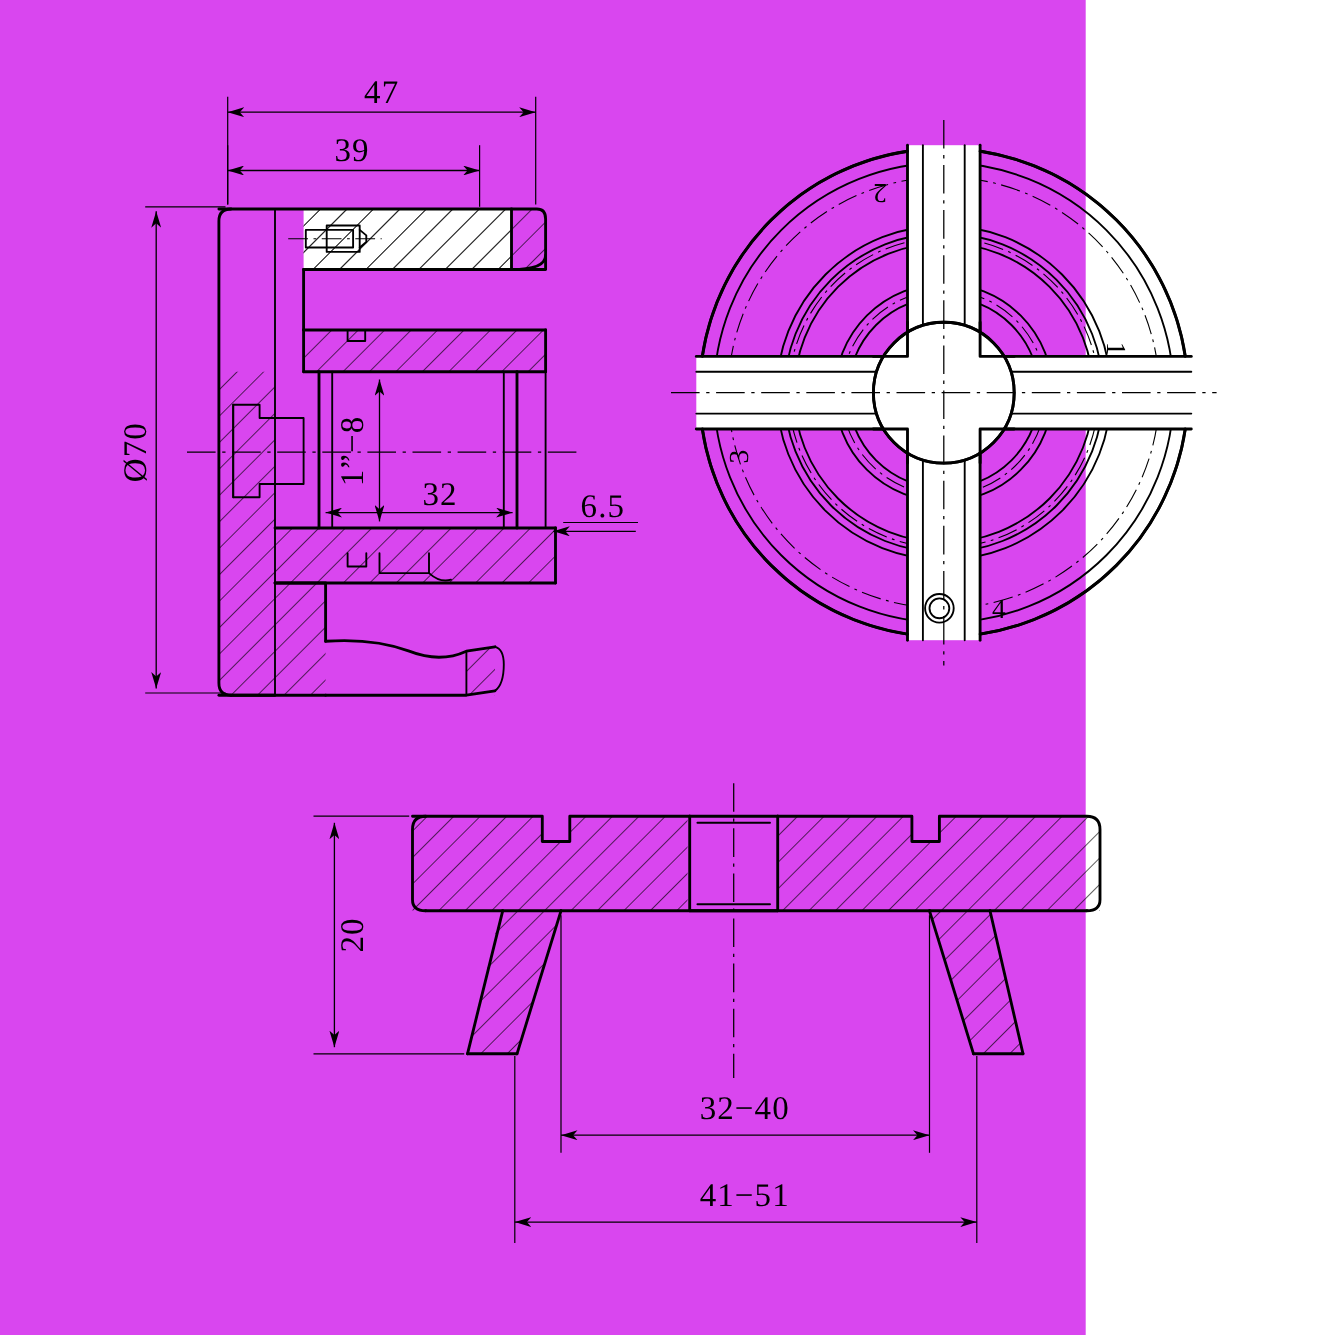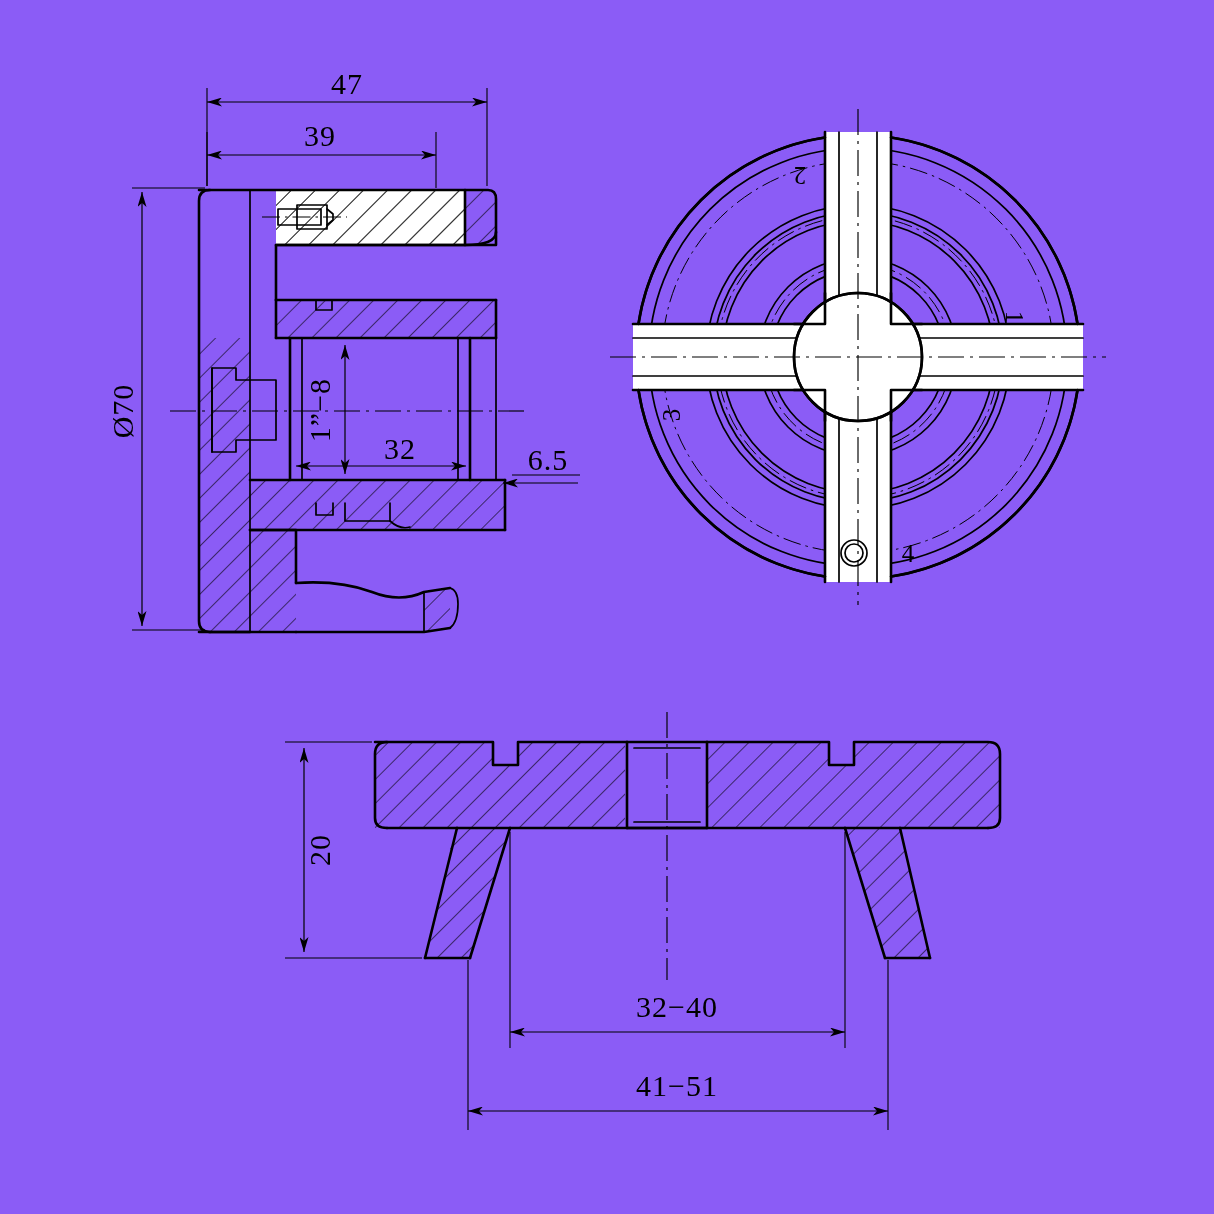--- a/index.html
+++ b/index.html
@@ -9,23 +9,23 @@
     background: #ffffff;
   }
   body {
     width: 1214px;
     height: 1214px;
     font-family: "Liberation Serif", serif;
     overflow: hidden;
   }
   #drawing-root {
     position: relative;
-    width: 1214px;
+    width: 987px;
     height: 1214px;
-    background: #8b5cf6;
+    background: #d946ef;
   }
   svg.sheet {
     display: block;
     width: 1214px;
     height: 1214px;
   }
   .outline {
     fill: none;
     stroke: #000000;
     stroke-width: 2.6;

